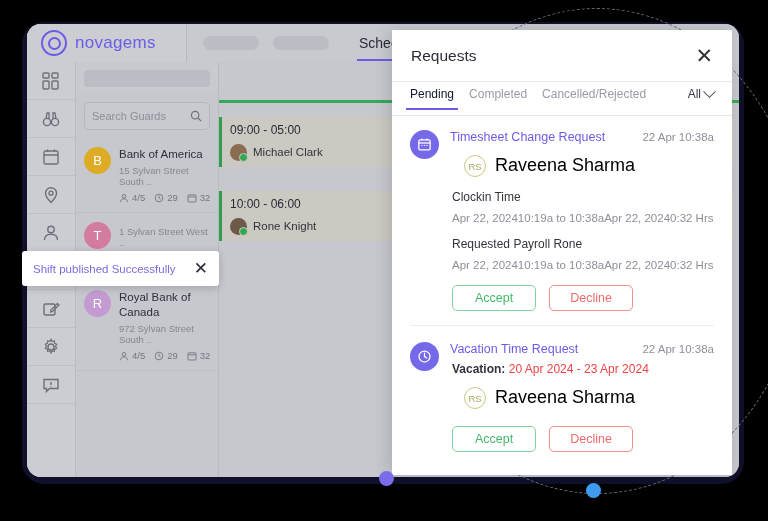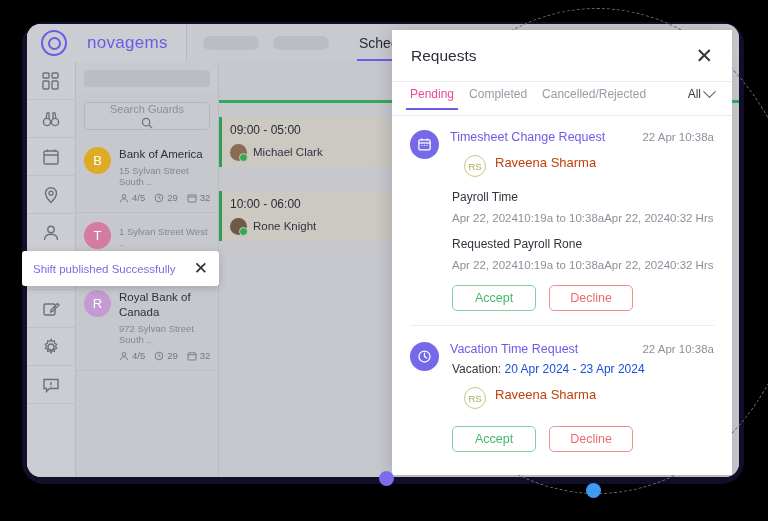--- a/index.html
+++ b/index.html
@@ -37,21 +37,21 @@
     background:#c7c9cf; border-radius:14px; overflow:hidden;
     z-index:3;
   }
 
   
   .app-topbar{
     position:absolute; left:0; top:0; width:100%; height:38px;
     background:#c8cacf; display:flex; align-items:center;
   }
   .logo-wrap{
-    width:160px; height:38px; display:flex; align-items:center; gap:20px;
+    width:160px; height:38px; display:flex; align-items:center; gap:8px;
     padding-left:14px; background:#cbcdd2; border-right:1px solid #b6b9c0;
   }
   .logo-mark{ width:26px;height:26px;border-radius:50%;border:2.5px solid #6b5ce7;
     display:flex;align-items:center;justify-content:center; }
   .logo-mark i{ display:block;width:13px;height:13px;border-radius:50%;border:2px solid #6b5ce7;}
   .logo-text{ color:#6b5ce7; font-size:17px; letter-spacing:.3px; }
   .top-tabs{ display:flex; align-items:center; gap:14px; padding-left:16px; }
   .ghost-pill{ width:56px;height:14px;border-radius:7px;background:#babdc3; }
   .tab-sched{ margin-left:16px; font-size:14px; color:#2a2a3a; position:relative; }
   .tab-sched::after{ content:""; position:absolute;left:-2px;bottom:-10px;width:56px;height:2.5px;background:#6b5ce7;}
@@ -67,21 +67,21 @@
     border-bottom:1px solid #bdc0c6; color:#6d7078;
   }
   .rail-item svg{ width:18px;height:18px; }
 
   .guard-col{ width:143px; background:#c6c8ce; border-right:1px solid #b8bbc2; }
   .searchbar-holder{ height:32px; background:#c8cacf; display:flex;align-items:center;padding:0 8px;}
   .ghost-search{ width:100%;height:17px;border-radius:4px;background:#babdc3;}
   .search-guards{
     margin:8px; height:28px; border:1px solid #b4b7be; border-radius:5px;
     display:flex;align-items:center;justify-content:space-between;padding:0 7px;
-    color:#8c8f97; font-size:11px; background:#c8cacf;flex-direction:column;
+    color:#8c8f97; font-size:11px; background:#c8cacf;
   }
   .guard-row{ padding:9px 8px; border-bottom:1px solid #bcbfc5; display:flex; gap:8px; }
   .gavatar{
     width:27px;height:27px;border-radius:50%;flex:0 0 auto;
     display:flex;align-items:center;justify-content:center;
     color:#fff; font-size:13px;
   }
   .gname{ font-size:11.5px; color:#2e2e3c; line-height:1.25; }
   .gaddr{ font-size:9.5px; color:#84878f; margin-top:4px; }
   .gstats{ display:flex; gap:9px; margin-top:5px; font-size:9.5px; color:#74777f; align-items:center;}
@@ -130,21 +130,21 @@
     padding:0 19px; border-bottom:1px solid #e9e9ee;
   }
   .panel-title{ font-size:15.5px; color:#2d2d3a; }
   .panel-close{ font-size:21px; color:#34343f; line-height:1; cursor:pointer; }
 
   .panel-tabs{
     height:34px; display:flex; align-items:center; gap:15px;
     padding:0 18px; border-bottom:1px solid #e9e9ee; position:relative;
   }
   .ptab{ font-size:12px; color:#9a9aa6; padding-bottom:9px; position:relative; cursor:pointer; }
-  .ptab.active{ color:#ec4899; }
+  .ptab.active{ color:#0f172a; }
   .ptab.active::after{
     content:""; position:absolute; left:-4px; right:-4px; bottom:0; height:2.5px; background:#6b5ce7;
   }
   .ptab-all{ margin-left:auto; display:flex;align-items:center;gap:4px;color:#3a3a48;font-size:12px;padding-bottom:9px;}
   .chev{ width:9px;height:9px;border-right:1.6px solid #5a5a68;border-bottom:1.6px solid #5a5a68;
     transform:rotate(45deg) translate(-2px,-2px); }
 
   .req-list{ padding:0 0 8px; }
   .req{ padding:14px 18px 2px; }
   .req-top{ display:flex; align-items:flex-start; gap:11px; }
@@ -157,28 +157,28 @@
   .req-headline{ display:flex; align-items:baseline; justify-content:space-between; gap:8px; }
   .req-type{ font-size:12.5px; color:#6b5ce7; }
   .req-time{ font-size:11.5px; color:#8e8e9b; white-space:nowrap; }
 
   .req-user{ display:flex; gap:9px; margin-top:11px; padding-left:14px;}
   .req-user-av{
     width:22px;height:22px;border-radius:50%;border:1.3px solid #c9c97e;
     display:flex;align-items:center;justify-content:center;
     color:#a9a95e; font-size:9.5px;
   }
-  .req-user-name{ font-size:13px; color:#c2410c; }
+  .req-user-name{ font-size:18px; color:#000000; }
 
   .req-label{ font-size:12px; color:#33333f; margin-top:13px; padding-left:2px;}
   .req-value{ font-size:11.5px; color:#8e8e9b; margin-top:8px; padding-left:2px;}
 
   .vac-line{ margin-top:6px; padding-left:2px; font-size:12px; }
-  .vac-k{ color:#33333f; }
-  .vac-v{ color:#1d4ed8; }
+  .vac-k{ color:#33333f;font-weight:bold; }
+  .vac-v{ color:#ef4444; }
 
   .req-actions{ display:flex; gap:13px; margin:14px 0 4px; padding-left:2px;}
   .btn{
     min-width:84px; height:26px; border-radius:5px; background:#fff;
     font-size:12.5px; display:flex;align-items:center;justify-content:center;cursor:pointer;
   }
   .btn-accept{ border:1.2px solid #7ed39a; color:#45b86c; }
   .btn-decline{ border:1.2px solid #f08d8d; color:#ef6b6b; }
   .req-sep{ height:1px; background:#ececed; margin-top:10px; }
 </style>
@@ -454,21 +454,21 @@
           </span>
           <div class="req-main">
             <div class="req-headline">
               <span class="req-type">Timesheet Change Request</span>
               <span class="req-time">22 Apr 10:38a</span>
             </div>
             <div class="req-user">
               <span class="req-user-av">RS</span>
               <span class="req-user-name">Raveena Sharma</span>
             </div>
-            <div class="req-label">Payroll Time</div>
+            <div class="req-label">Clockin Time</div>
             <div class="req-value">Apr 22, 202410:19a to 10:38aApr 22, 20240:32 Hrs</div>
             <div class="req-label">Requested Payroll Rone</div>
             <div class="req-value">Apr 22, 202410:19a to 10:38aApr 22, 20240:32 Hrs</div>
             <div class="req-actions">
               <span class="btn btn-accept">Accept</span>
               <span class="btn btn-decline">Decline</span>
             </div>
           </div>
         </div>
         <div class="req-sep"></div>

